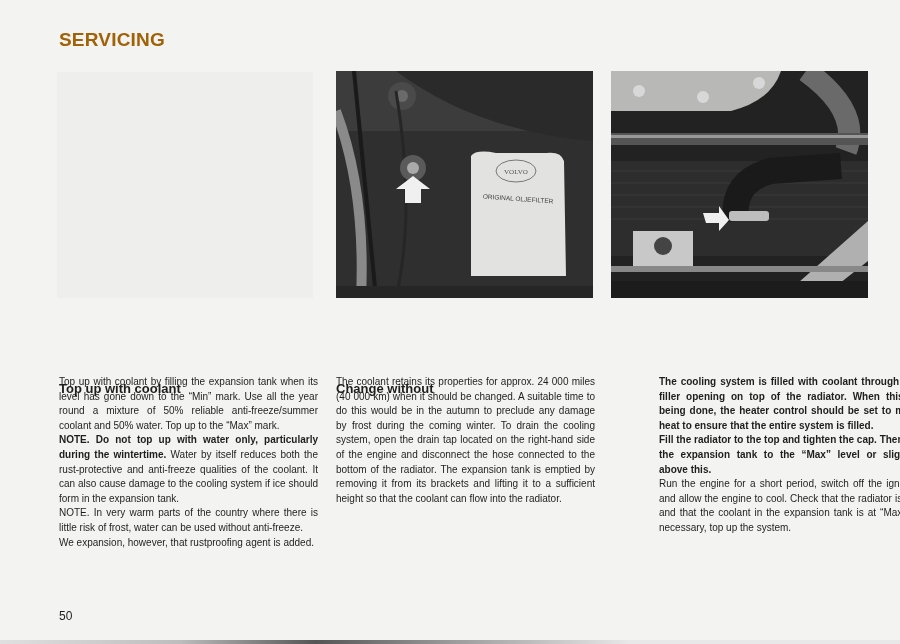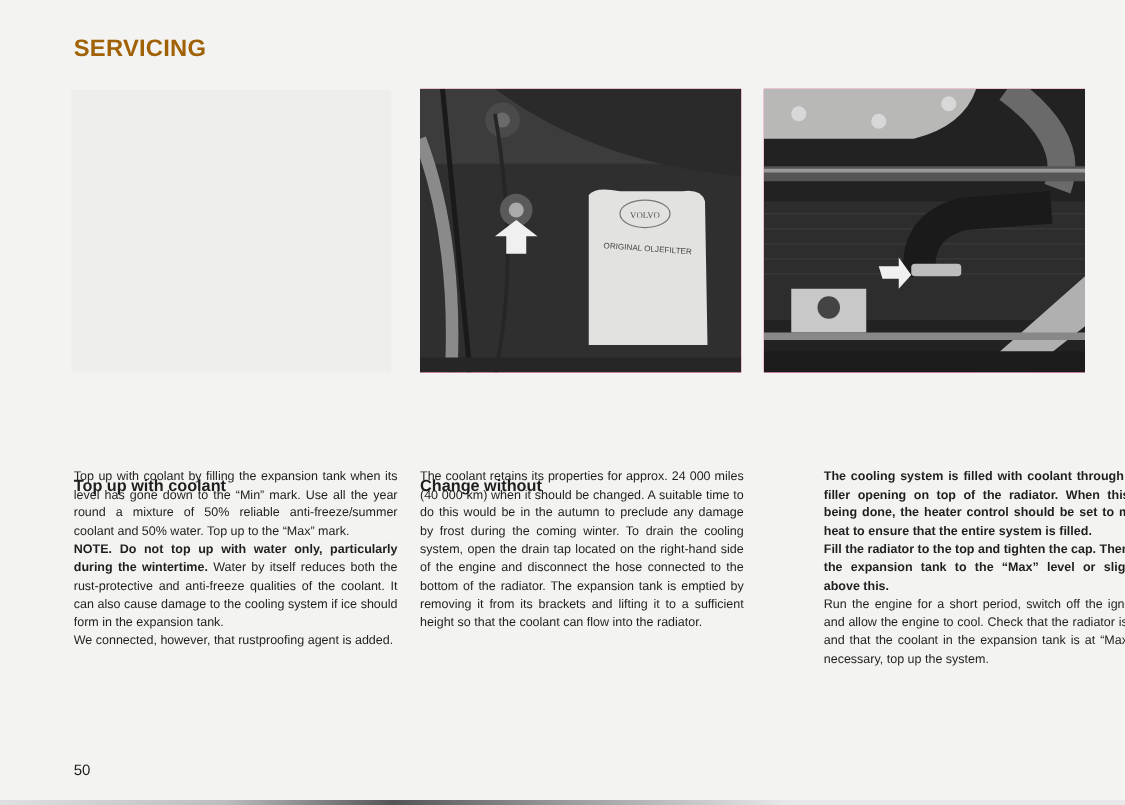--- a/index.html
+++ b/index.html
@@ -15,21 +15,21 @@
       font-size: 19px; font-weight: bold; letter-spacing: 0.2px;
       color: #a16207;
       margin-top: 20px;
     }
     .ghost-photo {
       position: absolute; left: 57px; top: 72px; width: 256px; height: 226px;
       background: #eeeeec;
     }
     .photo {
       position: absolute; top: 71px; width: 257px; height: 227px;
-      background: #ec4899; overflow: hidden;
+      background: #eab308; overflow: hidden;
     }
     .photo.mid { left: 336px; }
     .photo.right { left: 611px; }
     .col {
       position: absolute; width: 259px;
       font-size: 10px; line-height: 14.6px;
       text-align: justify; text-align-last: left;
     }
     .col p { margin: 0; }
     .col .b { font-weight: bold; }
@@ -105,21 +105,22 @@
     <rect x="0" y="210" width="257" height="17" fill="#1c1c1c"></rect>
   </svg>
 </div>
 
 <div class="heading left">Top up with coolant</div>
 <div class="heading mid">Change without</div>
 
 <div class="col col-left">
   <p>Top up with coolant by filling the expansion tank when its level has gone down to the “Min” mark. Use all the year round a mixture of 50% reliable anti-freeze/summer coolant and 50% water. Top up to the “Max” mark.</p>
   <p><span class="b">NOTE. Do not top up with water only, particularly during the wintertime.</span><span> Water by itself reduces both the rust-protective and anti-freeze qualities of the coolant. It can also cause damage to the cooling system if ice should form in the expansion tank.</span></p>
-  <p>We connected, however, that rustproofing agent is added.</p>
+  <p>NOTE. In very warm parts of the country where there is little risk of frost, water can be used without anti-freeze.</p>
+  <p>We expansion, however, that rustproofing agent is added.</p>
 </div>
 
 <div class="col col-mid">
   <p>The coolant retains its properties for approx. 24 000 miles (40 000 km) when it should be changed. A suitable time to do this would be in the autumn to preclude any damage by frost during the coming winter. To drain the cooling system, open the drain tap located on the right-hand side of the engine and disconnect the hose connected to the bottom of the radiator. The expansion tank is emptied by removing it from its brackets and lifting it to a sufficient height so that the coolant can flow into the radiator.</p>
 </div>
 
 <div class="col col-right">
   <p class="b">The cooling system is filled with coolant through the filler opening on top of the radiator. When this is being done, the heater control should be set to max. heat to ensure that the entire system is filled.</p>
   <p class="b">Fill the radiator to the top and tighten the cap. Then fill the expansion tank to the “Max” level or slightly above this.</p>
   <p>Run the engine for a short period, switch off the ignition and allow the engine to cool. Check that the radiator is full and that the coolant in the expansion tank is at “Max”. If necessary, top up the system.</p>

